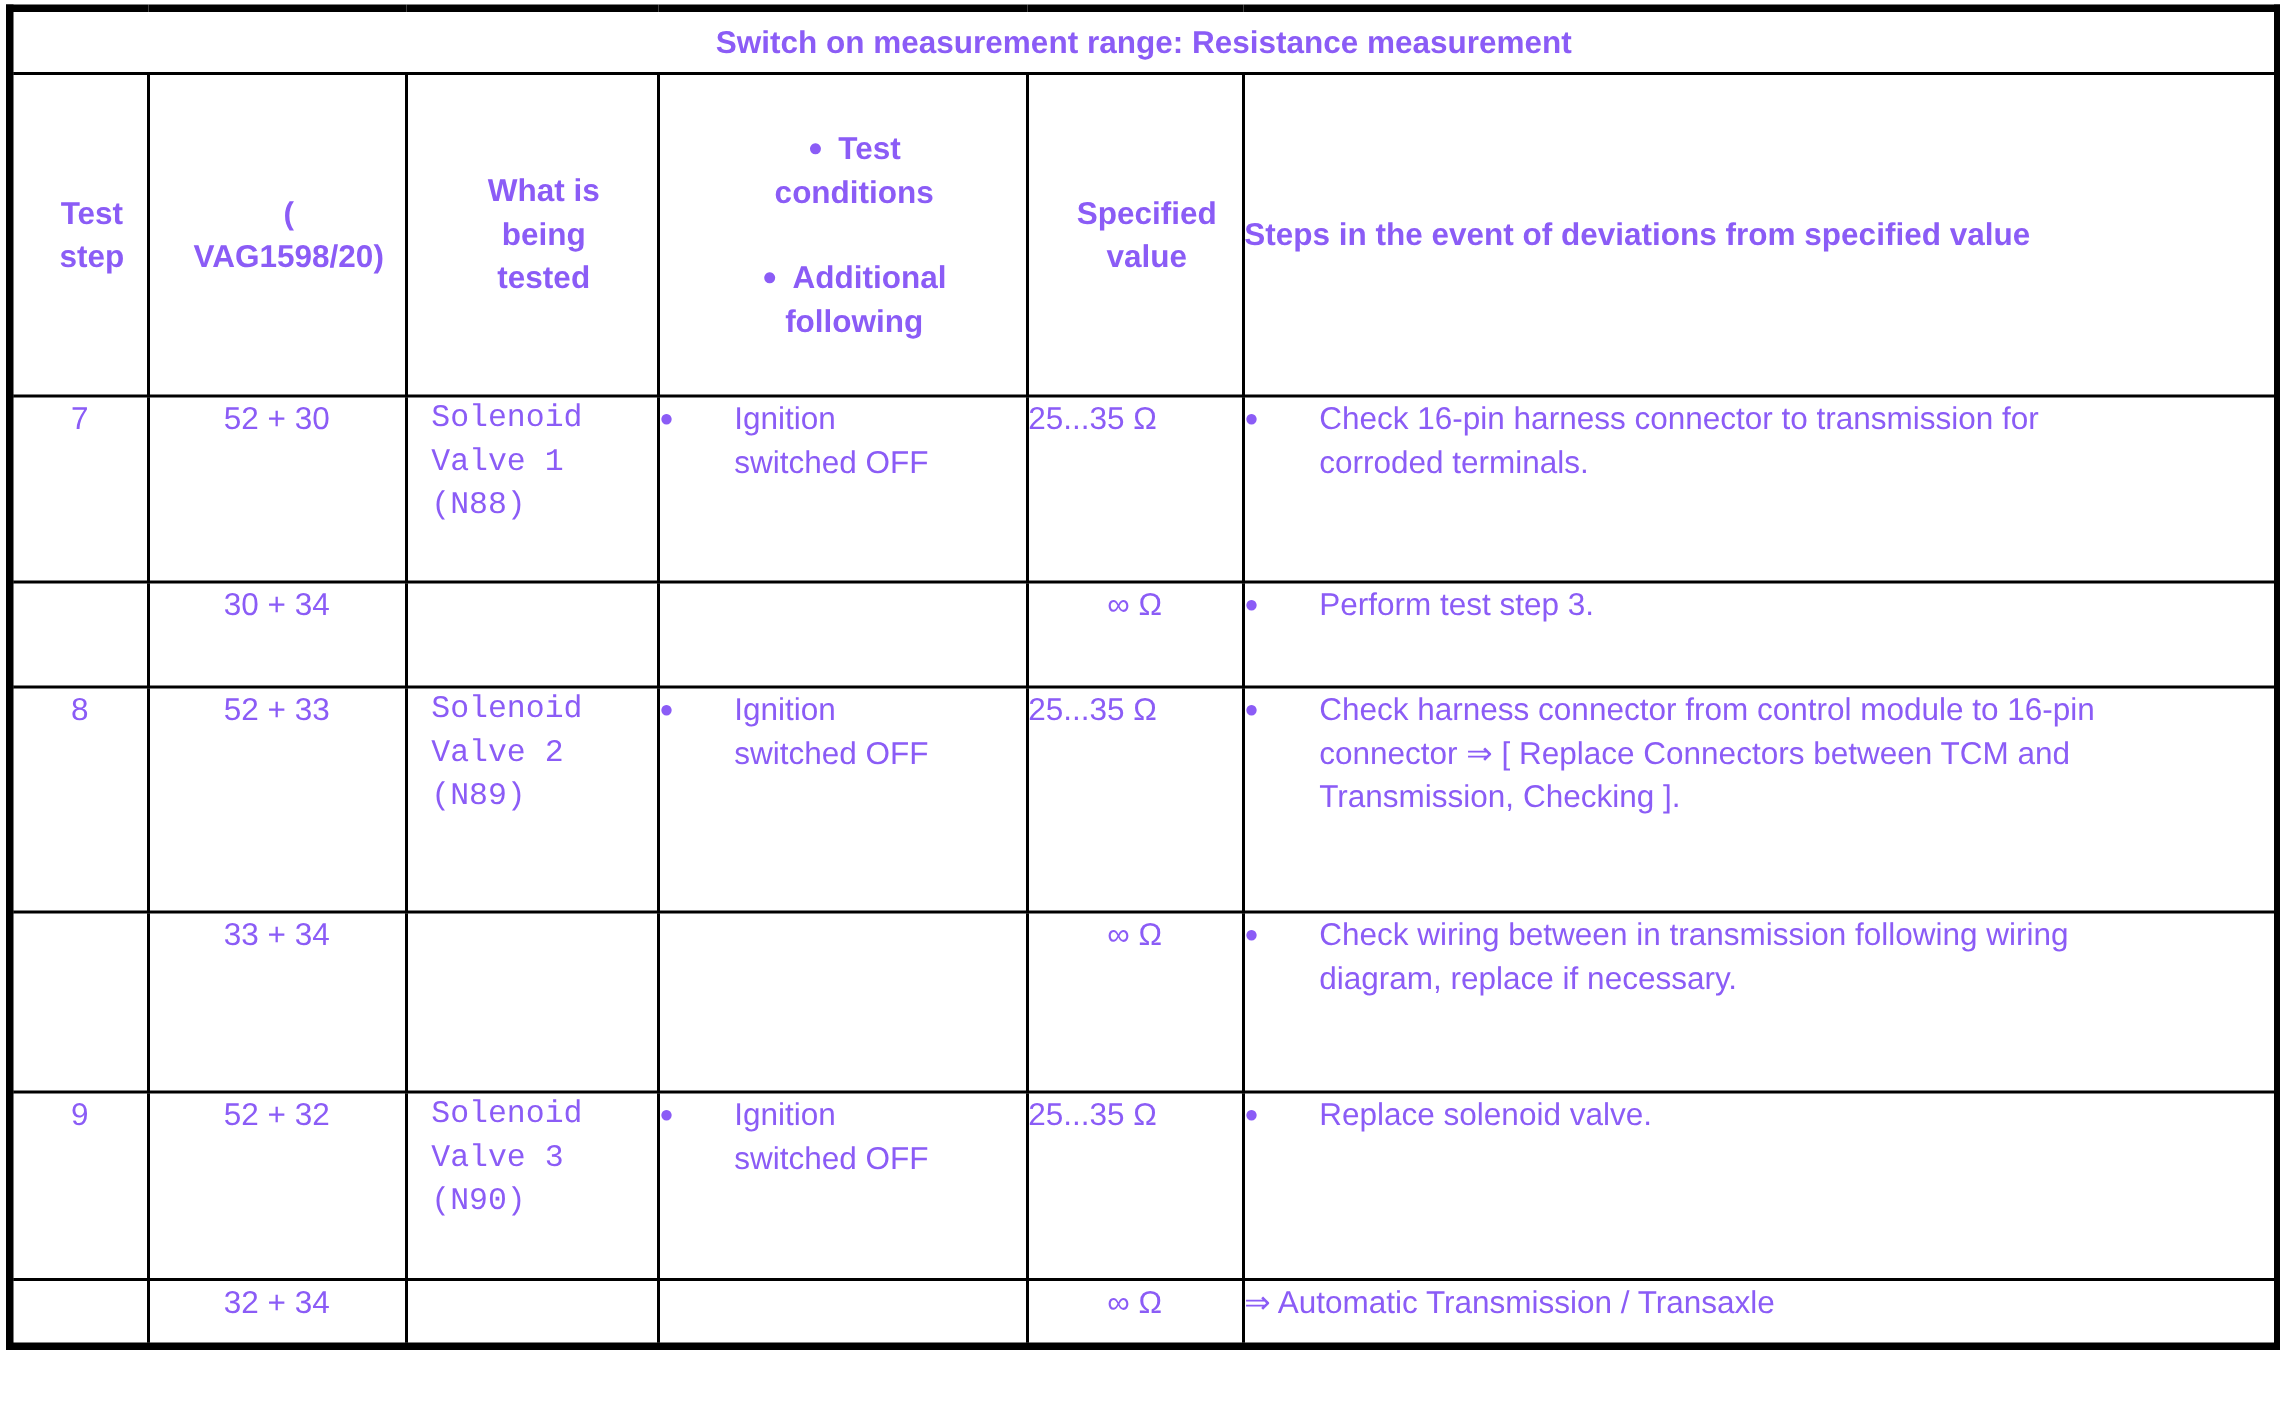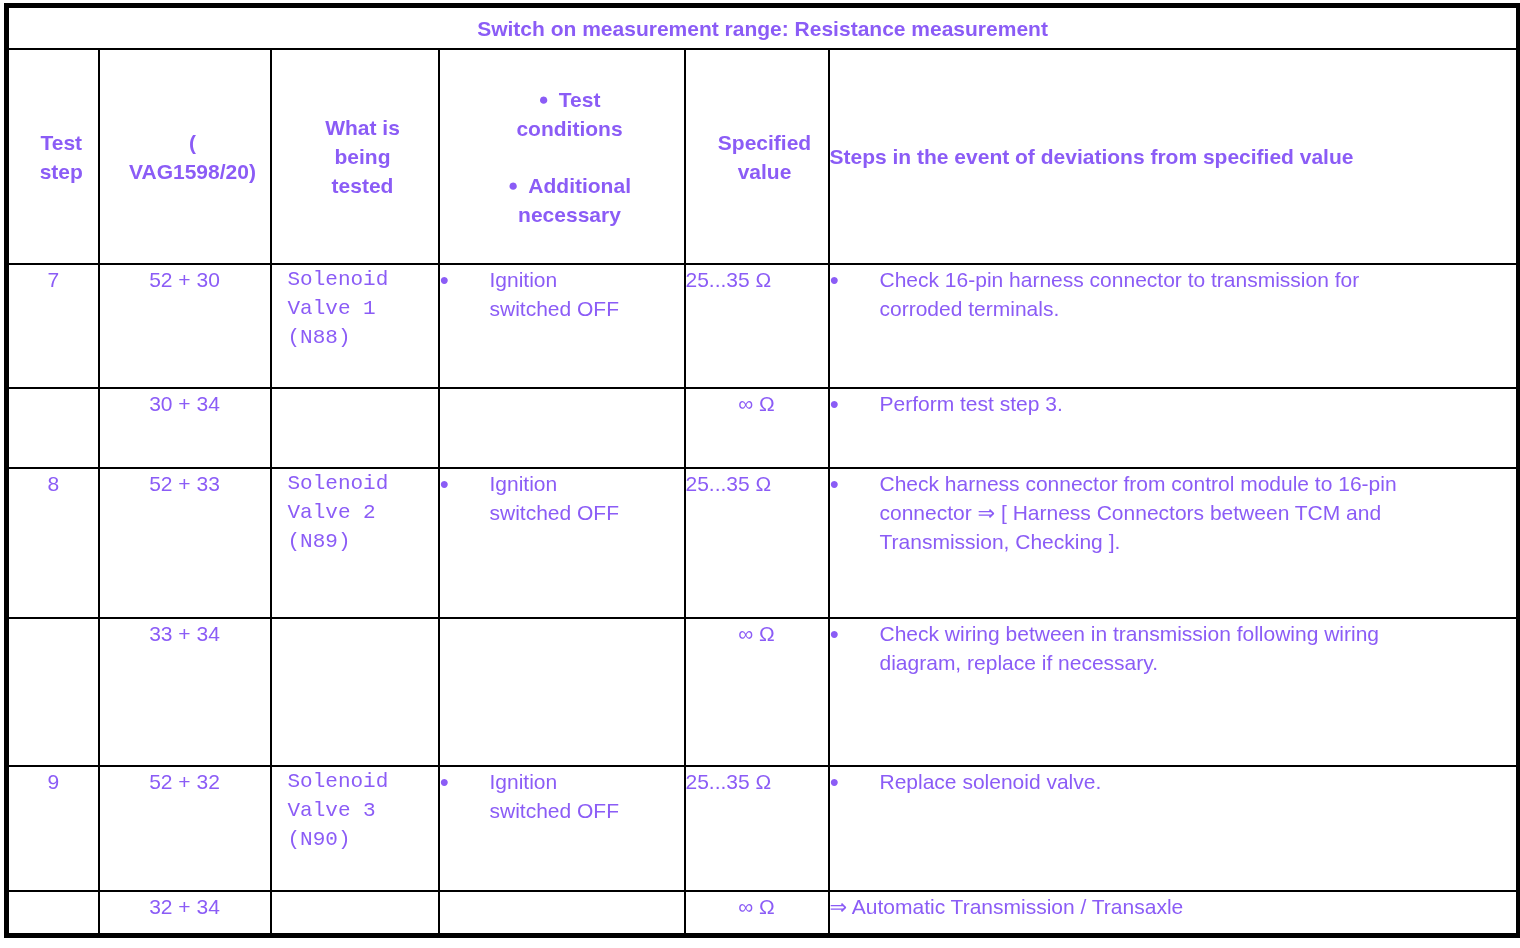--- a/index.html
+++ b/index.html
@@ -99,23 +99,23 @@
     top: 0;
     font-size: 16px;
     line-height: 29px;
   }
   .noBulletItem { display: block; }
 
   .empty-cell { padding: 0; }
 
   
   .r-tall   { height: 124px; }
-  .r-mid    { height: 80px;  }
+  .r-mid    { height: 70px;  }
   .r-tall2  { height: 150px; }
-  .r-mid2   { height: 148px; }
+  .r-mid2   { height: 120px; }
   .r-tall3  { height: 125px; }
   .r-short  { height: 44px;  }
 
   .last-row td { border-bottom: none !important; margin-top: 48px; }
 
   .nowrapish { white-space: nowrap; }
 </style>
 </head>
 <body>
 
@@ -153,21 +153,21 @@
         <span class="bl-line">What is</span>
         <span class="bl-line">being</span>
         <span class="bl-line">tested</span>
       </td>
 
       <td class="hdr">
         <span class="bl-line"><span class="bullet-inline">●</span><span>Test</span></span>
         <span class="bl-line">conditions</span>
         <span class="gap-line"></span>
         <span class="bl-line"><span class="bullet-inline">●</span><span>Additional</span></span>
-        <span class="bl-line">necessary</span>
+        <span class="bl-line">following</span>
       </td>
 
       <td class="hdr">
         <span class="bl-line">Specified</span>
         <span class="bl-line">value</span>
       </td>
 
       <td class="hdr hdr-left">Steps in the event of deviations from specified value</td>
     </tr>
 
@@ -218,21 +218,21 @@
       <td class="c-cond">
         <span class="bullet-item">
           <span class="bl-line">Ignition</span>
           <span class="bl-line">switched OFF</span>
         </span>
       </td>
       <td class="c-spec">25...35 Ω</td>
       <td class="c-steps">
         <span class="bullet-item">
           <span class="bl-line">Check harness connector from control module to 16-pin</span>
-          <span class="bl-line">connector ⇒ [ Harness Connectors between TCM and</span>
+          <span class="bl-line">connector ⇒ [ Replace Connectors between TCM and</span>
           <span class="bl-line">Transmission, Checking ].</span>
         </span>
       </td>
     </tr>
 
     <tr class="r-mid2">
       <td class="c-step empty-cell"></td>
       <td class="c-pins">33 + 34</td>
       <td class="c-tested empty-cell"></td>
       <td class="c-cond empty-cell"></td>

